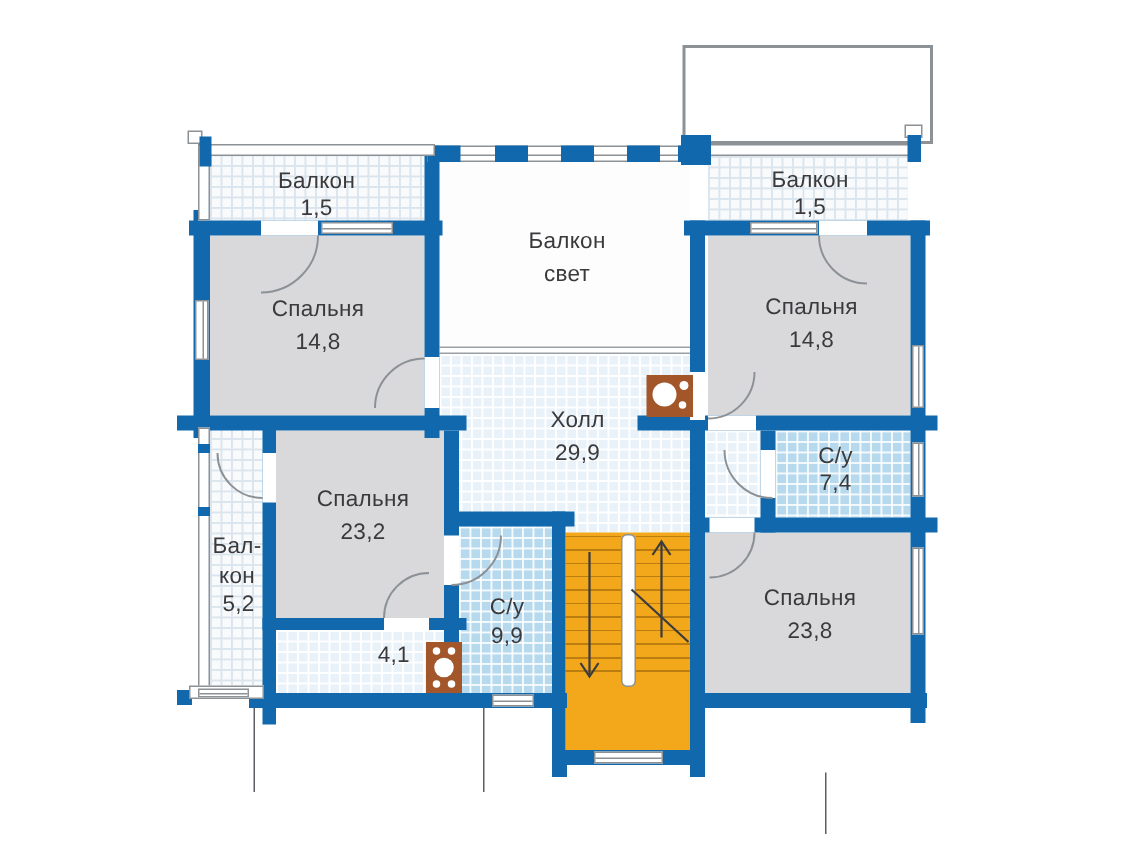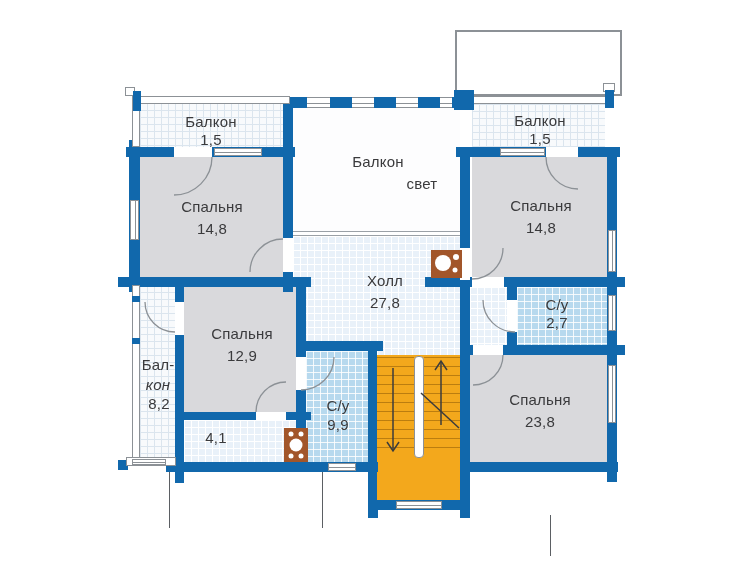--- a/index.html
+++ b/index.html
@@ -189,42 +189,42 @@
     </g>
   </svg>
 
   <div class="lbl" style="left:211px;top:121px;">Балкон</div>
   <div class="lbl" style="left:211px;top:139px;">1,5</div>
 
   <div class="lbl" style="left:212px;top:206px;">Спальня</div>
   <div class="lbl" style="left:212px;top:228px;">14,8</div>
 
   <div class="lbl" style="left:378px;top:161px;">Балкон</div>
-  <div class="lbl" style="left:378px;top:183px;margin-left:44px;">свет</div>
+  <div class="lbl" style="left:378px;top:183px;">свет</div>
 
   <div class="lbl" style="left:540px;top:120px;">Балкон</div>
   <div class="lbl" style="left:540px;top:138px;">1,5</div>
 
   <div class="lbl" style="left:541px;top:205px;">Спальня</div>
   <div class="lbl" style="left:541px;top:227px;">14,8</div>
 
   <div class="lbl" style="left:385px;top:280px;">Холл</div>
-  <div class="lbl" style="left:385px;top:302px;">27,8</div>
+  <div class="lbl" style="left:385px;top:302px;">29,9</div>
 
   <div class="lbl" style="left:242px;top:333px;">Спальня</div>
-  <div class="lbl" style="left:242px;top:355px;">12,9</div>
+  <div class="lbl" style="left:242px;top:355px;">23,2</div>
 
   <div class="lbl" style="left:557px;top:304px;">С/у</div>
-  <div class="lbl" style="left:557px;top:322px;">2,7</div>
+  <div class="lbl" style="left:557px;top:322px;">7,4</div>
 
   <div class="lbl" style="left:158px;top:364px;">Бал-</div>
-  <div class="lbl" style="left:158px;top:384px;font-style:italic;">кон</div>
-  <div class="lbl" style="left:159px;top:403px;">8,2</div>
-
-  <div class="lbl" style="left:216px;top:437px;">4,1</div>
+  <div class="lbl" style="left:158px;top:384px;">кон</div>
+  <div class="lbl" style="left:159px;top:403px;">5,2</div>
+
+  <div class="lbl" style="left:246px;top:437px;padding-left:33px;">4,1</div>
 
   <div class="lbl" style="left:338px;top:405px;">С/у</div>
   <div class="lbl" style="left:338px;top:424px;">9,9</div>
 
   <div class="lbl" style="left:540px;top:399px;">Спальня</div>
   <div class="lbl" style="left:540px;top:421px;">23,8</div>
 
 </div>
 
 </body></html>

